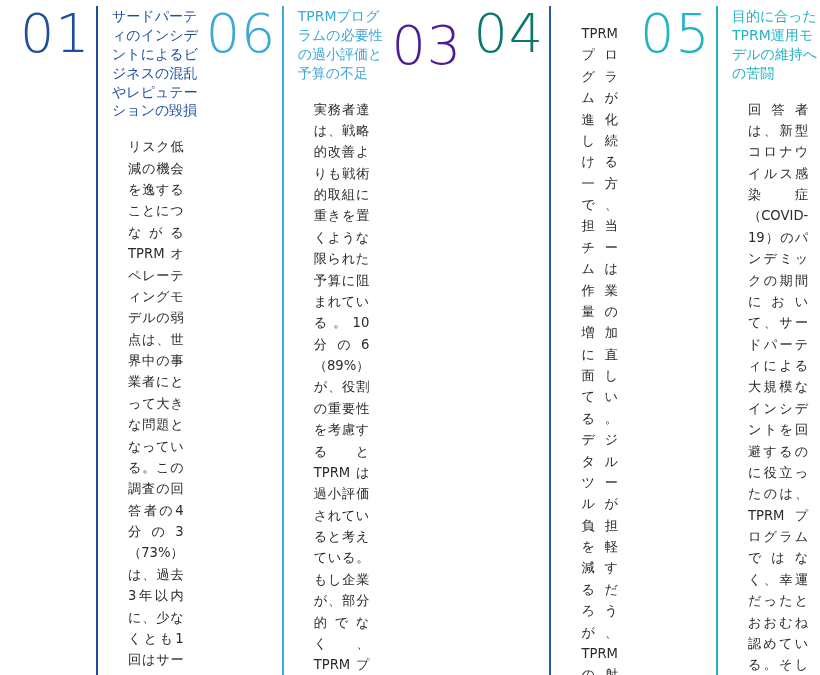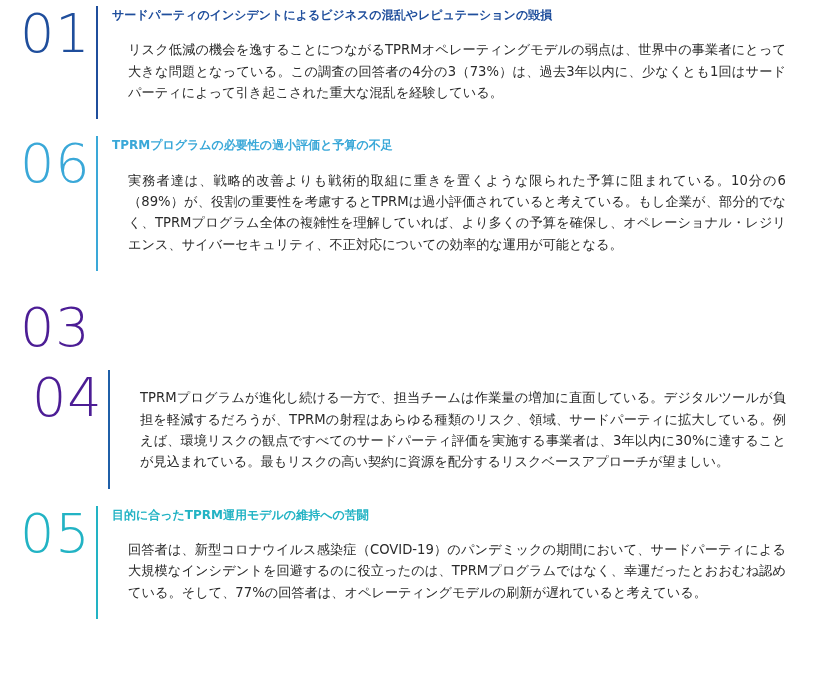--- a/index.html
+++ b/index.html
@@ -13,21 +13,21 @@
     height: 675px;
     font-family: "DejaVu Sans", "Liberation Sans", sans-serif;
     color: #231f20;
     overflow: hidden;
   }
   .doc {
     width: 820px;
     height: 675px;
     padding: 6px 18px 6px 14px;
     display: flex;
-    flex-direction: column;
+    flex-direction: row;
   }
   .item {
     display: flex;
     align-items: flex-start;
     margin-bottom: 17px;
   }
   .num {
     flex: 0 0 auto;
     width: 82px;
     font-family: "DejaVu Sans", "Liberation Sans", sans-serif;
@@ -50,22 +50,22 @@
     width: 2px;
     margin-right: 14px;
     align-self: stretch;
   }
   .content {
     flex: 1 1 auto;
     min-width: 0;
     padding-top: 1px;
   }
   .heading {
-    font-size: 12px;
-    font-weight: bold;
+    font-size: 14px;
+    font-weight: normal;
     line-height: 1.35;
     margin: 0 0 6px 0;
   }
   .para {
     font-size: 13.2px;
     line-height: 1.62;
     margin: 16px;
     color: #2b2b2b;
     text-align: justify;
     text-justify: inter-ideograph;
@@ -97,21 +97,21 @@
         <p class="para">実務者達は、戦略的改善よりも戦術的取組に重きを置くような限られた予算に阻まれている。10分の6（89%）が、役割の重要性を考慮するとTPRMは過小評価されていると考えている。もし企業が、部分的でなく、TPRMプログラム全体の複雑性を理解していれば、より多くの予算を確保し、オペレーショナル・レジリエンス、サイバーセキュリティ、不正対応についての効率的な運用が可能となる。</p>
       </div>
     </div>
   </div>
 
   <div class="item">
     <div class="num" style="color: #4c1d95; margin-top: 12px;">03</div>
   </div>
 
   <div class="item">
-    <div class="num" style="color: #4c1d95; margin-left: 12px;">04</div>
+    <div class="num" style="color: #0f766e;">04</div>
     <div class="body-wrap">
       <div class="rule" style="background: rgb(31, 95, 168);"></div>
       <div class="content">
         <p class="para">TPRMプログラムが進化し続ける一方で、担当チームは作業量の増加に直面している。デジタルツールが負担を軽減するだろうが、TPRMの射程はあらゆる種類のリスク、領域、サードパーティに拡大している。例えば、環境リスクの観点ですべてのサードパーティ評価を実施する事業者は、3年以内に30%に達することが見込まれている。最もリスクの高い契約に資源を配分するリスクベースアプローチが望ましい。</p>
       </div>
     </div>
   </div>
 
   <div class="item">
     <div class="num" style="color: rgb(34, 179, 196);">05</div>

